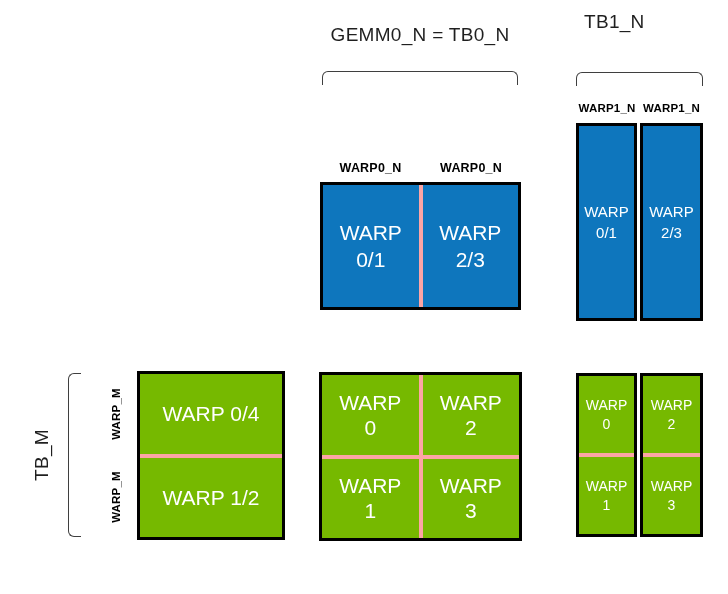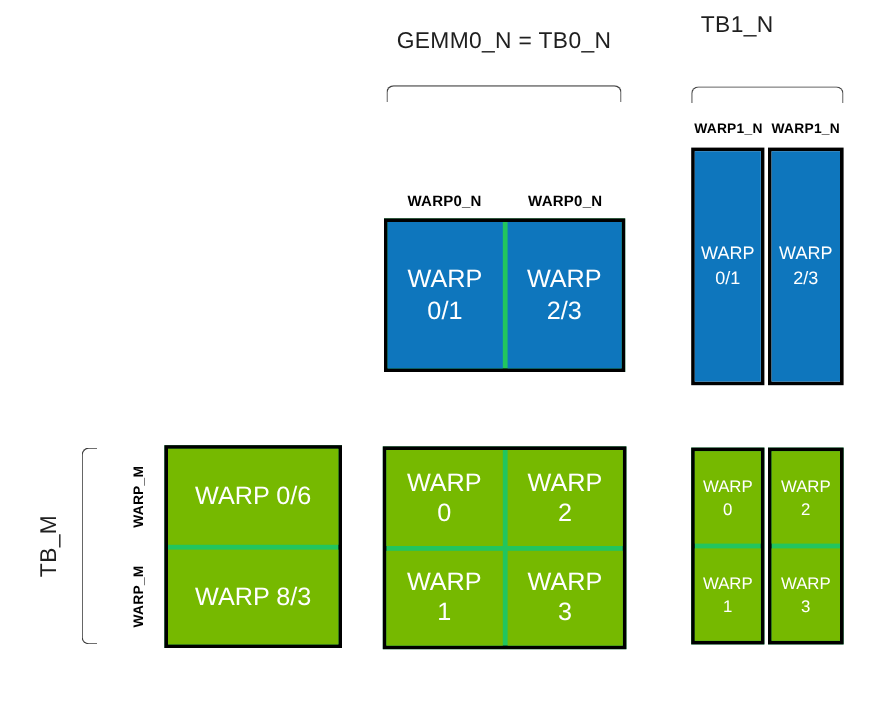--- a/index.html
+++ b/index.html
@@ -12,21 +12,21 @@
   .axis-title.center{text-align:center;}
   .axis-title .line{display:block;line-height:25px;}
   .small-label{position:absolute;font-size:11.5px;font-weight:bold;color:#000;text-align:center;letter-spacing:.2px;white-space:nowrap;}
   .rot{transform:rotate(-90deg);transform-origin:center center;}
   
   .h-bracket{position:absolute;box-sizing:border-box;height:14px;
     border:1.5px solid #3f3f3f;border-bottom:none;border-radius:6px 6px 0 0;}
   .v-bracket{position:absolute;box-sizing:border-box;width:13px;
     border:1.5px solid #3f3f3f;border-right:none;border-radius:6px 0 0 6px;}
   
-  .box{position:absolute;box-sizing:border-box;background:#22c55e;border:3px solid #000;display:flex;}
+  .box{position:absolute;box-sizing:border-box;background:#fca5a5;border:3px solid #000;display:flex;}
   .box.col{flex-direction:column;}
   .cell{flex:1;display:flex;flex-direction:column;align-items:center;justify-content:center;
     color:#fff;text-align:center;}
   .cell.blue{background:#0e76bd;}
   .cell.green{background:#76b900;}
   .vdiv{width:4px;background:transparent;}
   .hdiv{height:4px;background:transparent;}
   .t-xl{font-size:21px;line-height:27px;}
   .t-lg{font-size:21px;line-height:25px;}
   .t-md{font-size:15px;line-height:21px;}
@@ -77,25 +77,25 @@
     </div>
   </div>
 
   <div class="v-bracket" style="left:48px;top:373px;height:164px;"></div>
   <div class="axis-title rot" style="left:-13px;top:443px;width:72px;height:24px;text-align:center;">TB_M</div>
   <div class="small-label rot" style="left:62px;top:407px;width:70px;height:14px;">WARP_M</div>
   <div class="small-label rot" style="left:62px;top:490px;width:70px;height:14px;">WARP_M</div>
 
   <div class="box col" style="left:117px;top:371px;width:148px;height:169px;">
     <div class="cell green t-lg">
-      <span>WARP 0/6</span>
+      <span>WARP 0/4</span>
     </div>
     <div class="hdiv"></div>
     <div class="cell green t-lg">
-      <span>WARP 8/3</span>
+      <span>WARP 1/2</span>
     </div>
   </div>
 
   <div class="box col" style="left:299px;top:372px;width:203px;height:169px;">
     <div style="flex:1;display:flex;">
       <div class="cell green t-lg">
         <span>WARP</span>
         <span>0</span>
       </div>
       <div class="vdiv"></div>

